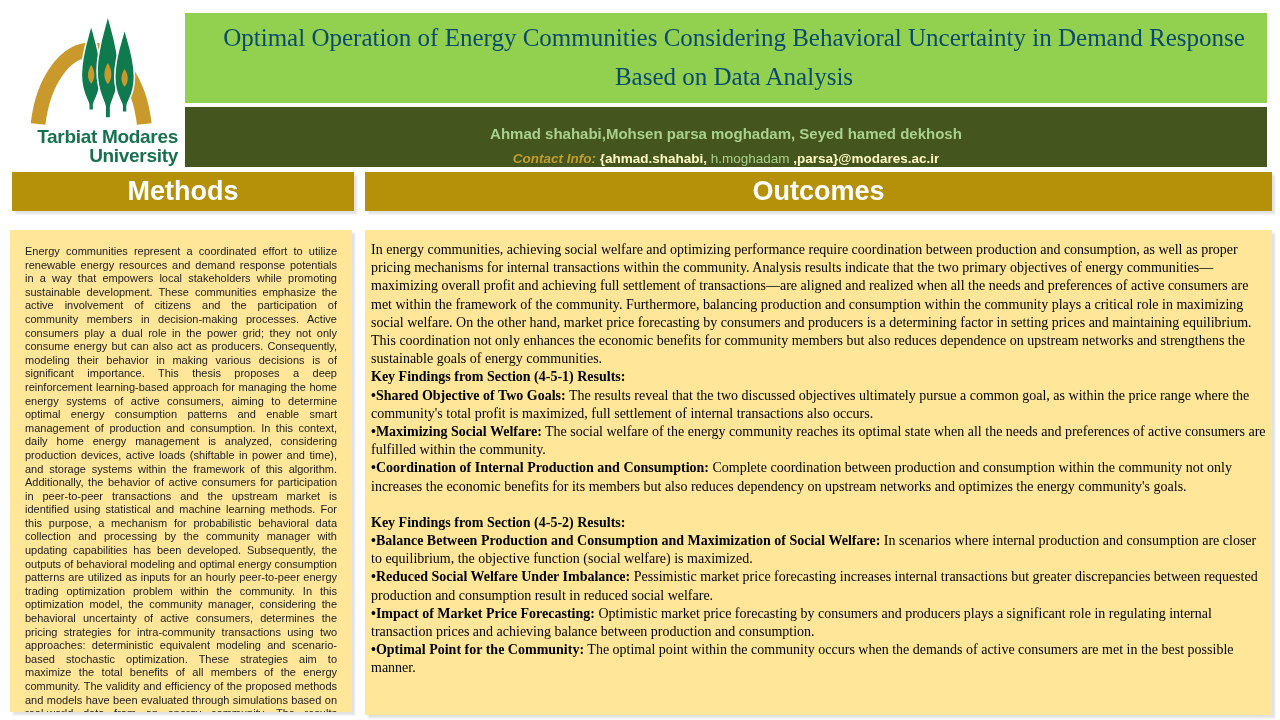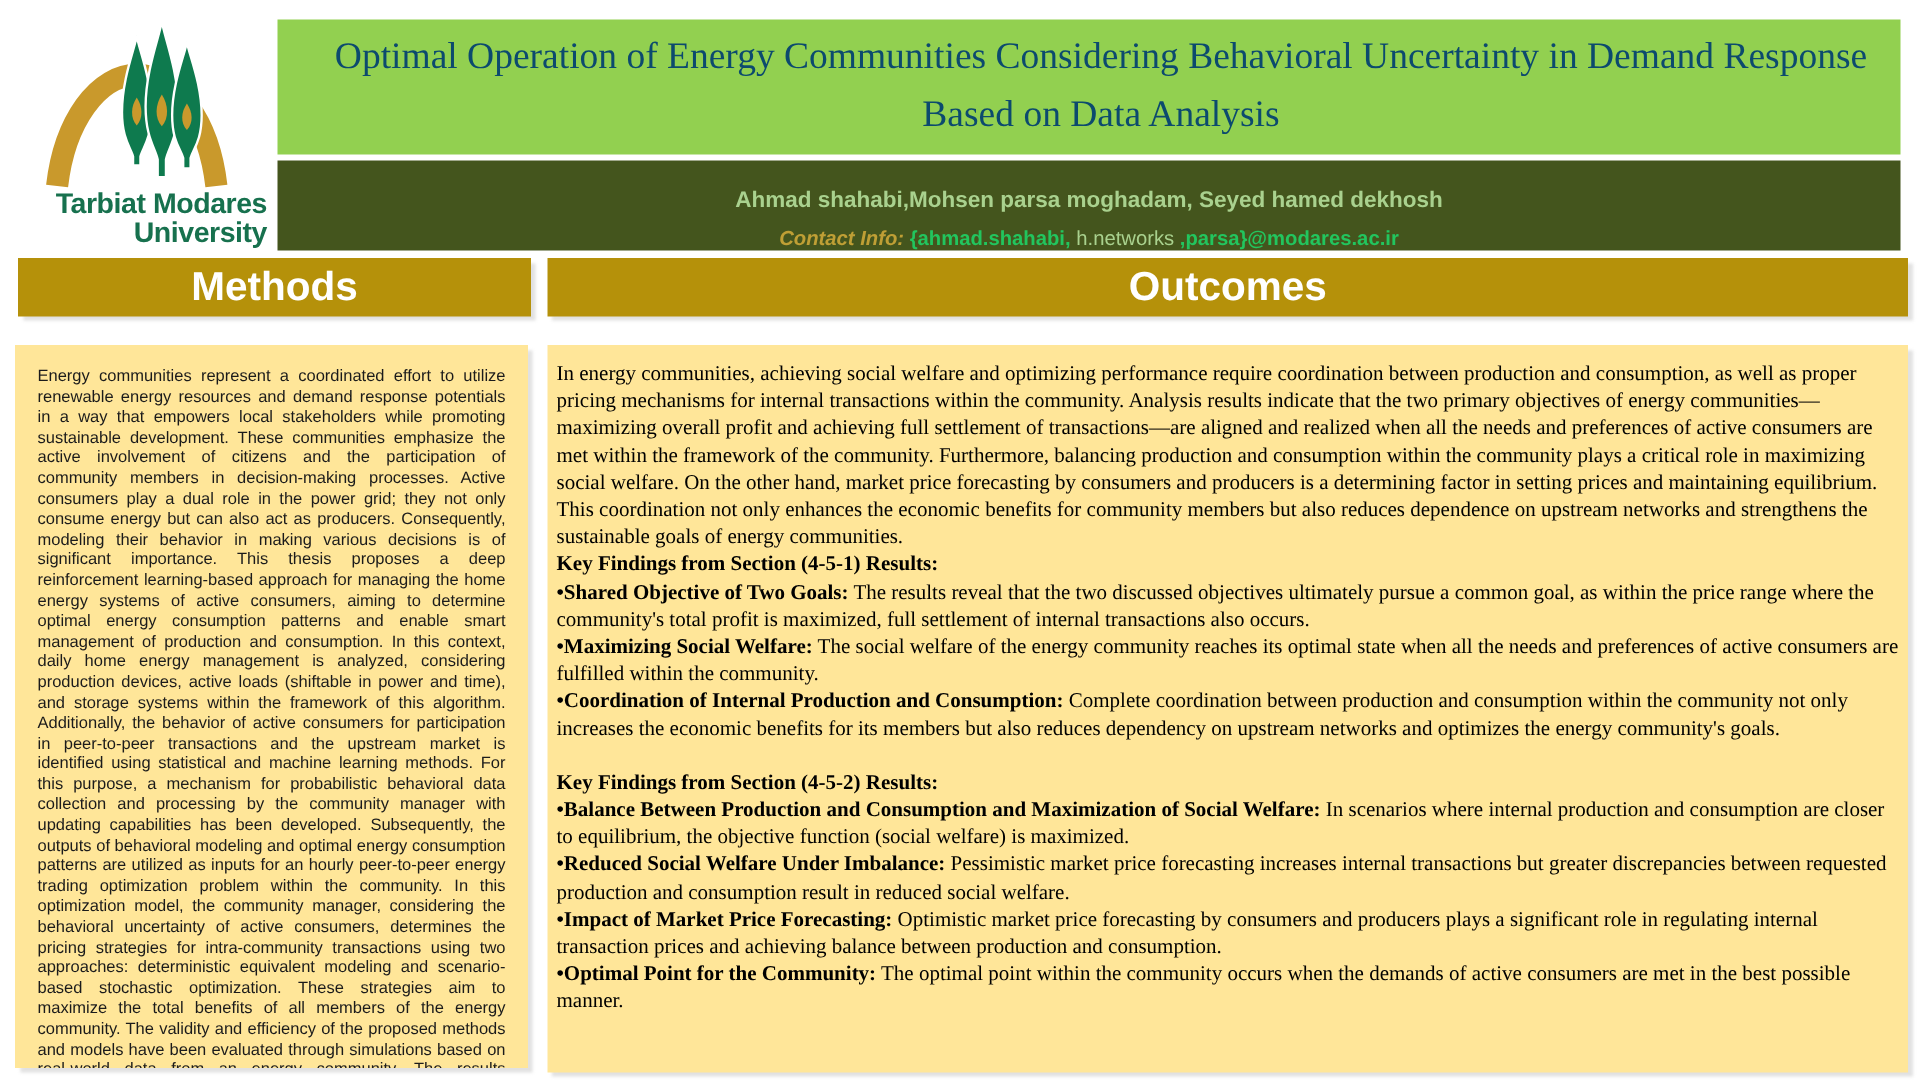--- a/index.html
+++ b/index.html
@@ -34,21 +34,21 @@
     font-size:25px;line-height:1.55;text-align:center;padding:0 10px;margin-left:16px;
   }
   
   .author-bar{
     position:absolute;left:185px;top:107px;width:1082px;height:60px;
     background:var(--author_bg);text-align:center;
   }
   .authors{color:var(--author_text);font-weight:bold;font-size:15px;margin-top:18px;}
   .contact{font-size:13.5px;margin-top:9px;}
   .contact-label{color:var(--contact_label);font-style:italic;font-weight:bold;}
-  .contact-strong{color:#22c55e;font-weight:bold;}
+  .contact-strong{color:#fef9c3;font-weight:bold;}
   .contact-soft{color:var(--author_text);}
   
   .col-header{
     position:absolute;top:172px;height:39px;background:var(--section_header_bg);
     color:#fff;font-weight:bold;font-size:27px;display:flex;align-items:center;
     justify-content:center;box-shadow:3px 3px 2px rgba(170,170,170,0.35);
   }
   .col-header.methods-h{left:12px;width:342px;}
   .col-header.outcomes-h{left:365px;width:907px;}
   
@@ -98,21 +98,21 @@
     </div>
   </div>
 
   <div class="title-bar">
     <h1>Optimal Operation of Energy Communities Considering Behavioral Uncertainty in Demand Response Based on Data Analysis</h1>
   </div>
 
   <div class="author-bar">
     <div class="authors">Ahmad shahabi,Mohsen parsa moghadam, Seyed hamed dekhosh</div>
     <div class="contact">
-      <span class="contact-label">Contact Info: </span><span class="contact-strong">{ahmad.shahabi, </span><span class="contact-soft">h.networks </span><span class="contact-strong">,parsa}@modares.ac.ir</span>
+      <span class="contact-label">Contact Info: </span><span class="contact-strong">{ahmad.shahabi, </span><span class="contact-soft">h.moghadam </span><span class="contact-strong">,parsa}@modares.ac.ir</span>
     </div>
   </div>
 
   <div class="col-header methods-h">Methods</div>
   <div class="col-header outcomes-h">Outcomes</div>
 
   <div class="panel methods-p">
     <p>Energy communities represent a coordinated effort to utilize renewable energy resources and demand response potentials in a way that empowers local stakeholders while promoting sustainable development. These communities emphasize the active involvement of citizens and the participation of community members in decision-making processes. Active consumers play a dual role in the power grid; they not only consume energy but can also act as producers. Consequently, modeling their behavior in making various decisions is of significant importance. This thesis proposes a deep reinforcement learning-based approach for managing the home energy systems of active consumers, aiming to determine optimal energy consumption patterns and enable smart management of production and consumption. In this context, daily home energy management is analyzed, considering production devices, active loads (shiftable in power and time), and storage systems within the framework of this algorithm. Additionally, the behavior of active consumers for participation in peer-to-peer transactions and the upstream market is identified using statistical and machine learning methods. For this purpose, a mechanism for probabilistic behavioral data collection and processing by the community manager with updating capabilities has been developed. Subsequently, the outputs of behavioral modeling and optimal energy consumption patterns are utilized as inputs for an hourly peer-to-peer energy trading optimization problem within the community. In this optimization model, the community manager, considering the behavioral uncertainty of active consumers, determines the pricing strategies for intra-community transactions using two approaches: deterministic equivalent modeling and scenario-based stochastic optimization. These strategies aim to maximize the total benefits of all members of the energy community. The validity and efficiency of the proposed methods and models have been evaluated through simulations based on real-world data from an energy community. The results demonstrate the effectiveness of the proposed approach in improving energy management and enhancing the design of sustainable pricing strategies in energy communities.</p>
   </div>
 

